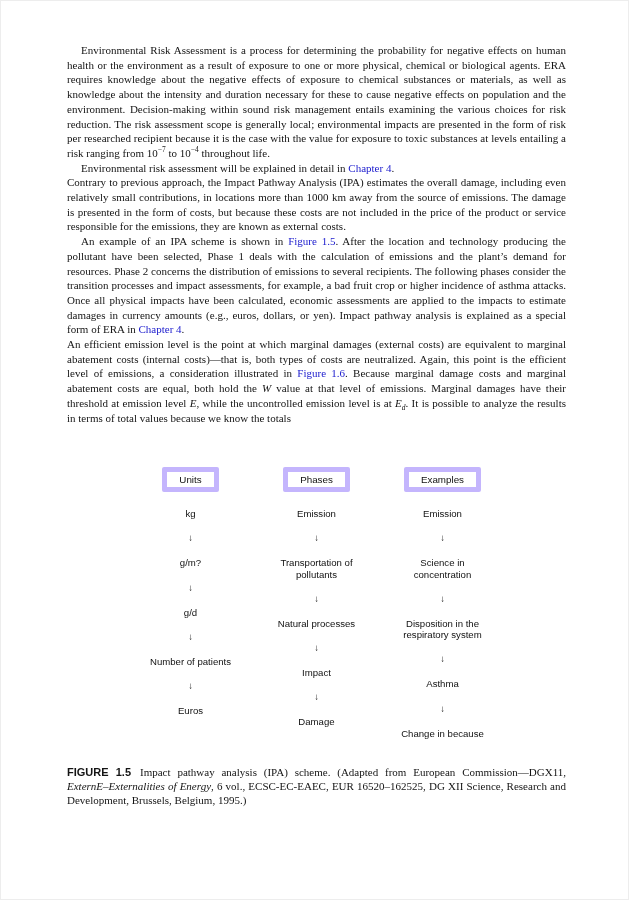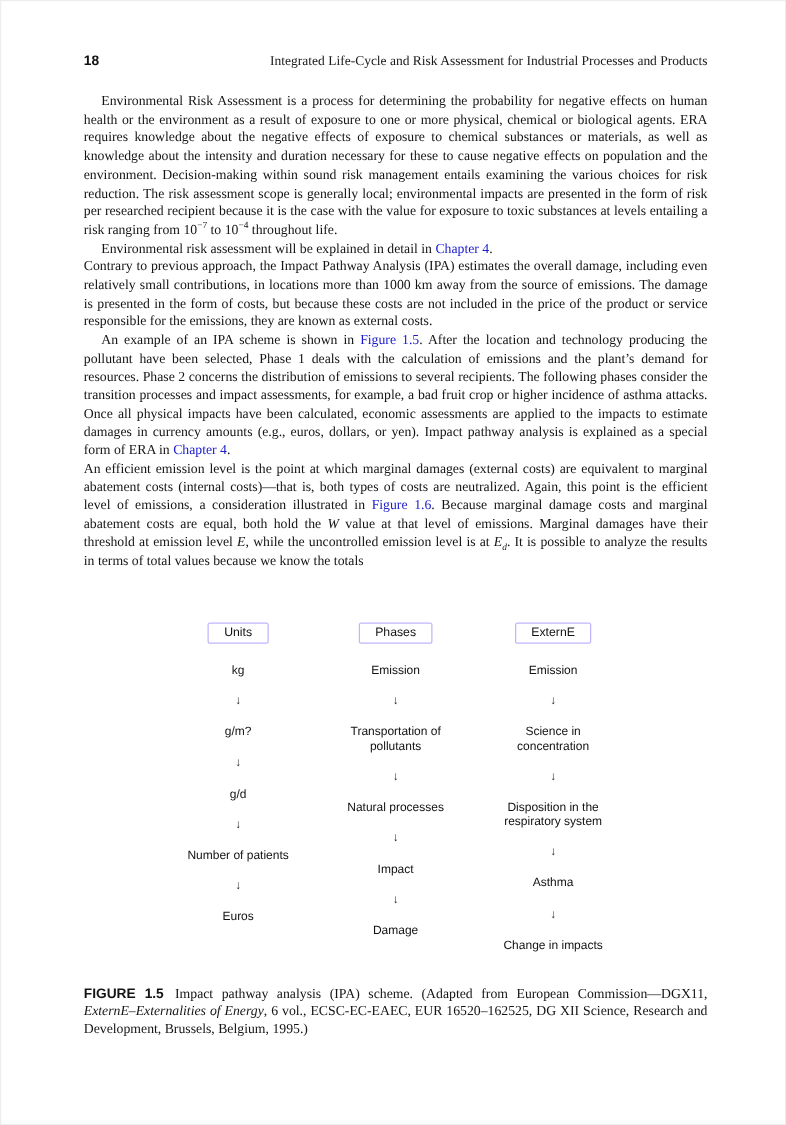--- a/index.html
+++ b/index.html
@@ -59,21 +59,21 @@
     font-family: "Liberation Sans", "DejaVu Sans", sans-serif;
   }
   .fig-col {
     width: 112px;
     display: flex;
     flex-direction: column;
     align-items: center;
     text-align: center;
   }
   .fig-head {
-    border: 1px solid #c4b5fd;
+    border: 5px solid #c4b5fd;
     border-radius: 2px;
     padding: 2px 12px;
     font-size: 9.8px;
     line-height: 11px;
     margin-bottom: 4px;
     background: #ffffff;
     color: #111111;
   }
   .fig-item {
     font-size: 9.6px;
@@ -99,24 +99,20 @@
     font-family: "Liberation Sans", "DejaVu Sans", sans-serif;
     font-weight: bold;
     margin-right: 9px;
   }
 </style>
 </head>
 <body>
 
 <div class="page">
 
-  <div class="header">
-    <span class="pagenum">18</span>
-    <span class="running">Integrated Life-Cycle and Risk Assessment for Industrial Processes and Products</span>
-  </div>
 
   <p class="body indent"><span>Environmental Risk Assessment is a process for determining the probability for negative effects on human health or the environment as a result of exposure to one or more physical, chemical or biological agents. ERA requires knowledge about the negative effects of exposure to chemical substances or materials, as well as knowledge about the intensity and duration necessary for these to cause negative effects on population and the environment. Decision-making within sound risk management entails examining the various choices for risk reduction. The risk assessment scope is generally local; environmental impacts are presented in the form of risk per researched recipient because it is the case with the value for exposure to toxic substances at levels entailing a risk ranging from 10</span><span class="sup">−7</span><span> to 10</span><span class="sup">−4</span><span> throughout life.</span></p>
   <p class="body indent"><span>Environmental risk assessment will be explained in detail in </span><span class="link" style="color: rgb(26, 26, 205);">Chapter 4</span><span>.</span></p>
 
 
   <p class="body"><span>Contrary to previous approach, the Impact Pathway Analysis (IPA) estimates the overall damage, including even relatively small contributions, in locations more than 1000 km away from the source of emissions. The damage is presented in the form of costs, but because these costs are not included in the price of the product or service responsible for the emissions, they are known as external costs.</span></p>
   <p class="body indent"><span>An example of an IPA scheme is shown in </span><span class="link" style="color: rgb(26, 26, 205);">Figure 1.5</span><span>. After the location and technology producing the pollutant have been selected, Phase 1 deals with the calculation of emissions and the plant’s demand for resources. Phase 2 concerns the distribution of emissions to several recipients. The following phases consider the transition processes and impact assessments, for example, a bad fruit crop or higher incidence of asthma attacks. Once all physical impacts have been calculated, economic assessments are applied to the impacts to estimate damages in currency amounts (e.g., euros, dollars, or yen). Impact pathway analysis is explained as a special form of ERA in </span><span class="link" style="color: rgb(26, 26, 205);">Chapter 4</span><span>.</span></p>
 
 
   <p class="body"><span>An efficient emission level is the point at which marginal damages (external costs) are equivalent to marginal abatement costs (internal costs)—that is, both types of costs are neutralized. Again, this point is the efficient level of emissions, a consideration illustrated in </span><span class="link" style="color: rgb(26, 26, 205);">Figure 1.6</span><span>. Because marginal damage costs and marginal abatement costs are equal, both hold the </span><span class="italic">W</span><span> value at that level of emissions. Marginal damages have their threshold at emission level </span><span class="italic">E</span><span>, while the uncontrolled emission level is at </span><span class="italic">E</span><span class="sub italic">d</span><span>. It is possible to analyze the results in terms of total values because we know the totals</span></p>
@@ -141,28 +137,28 @@
           <div class="fig-arrow">↓</div>
           <div class="fig-item">Transportation of pollutants</div>
           <div class="fig-arrow">↓</div>
           <div class="fig-item">Natural processes</div>
           <div class="fig-arrow">↓</div>
           <div class="fig-item">Impact</div>
           <div class="fig-arrow">↓</div>
           <div class="fig-item">Damage</div>
         </div>
         <div class="fig-col">
-          <div class="fig-head">ExternE</div>
+          <div class="fig-head">Examples</div>
           <div class="fig-item">Emission</div>
           <div class="fig-arrow">↓</div>
           <div class="fig-item">Science in concentration</div>
           <div class="fig-arrow">↓</div>
           <div class="fig-item">Disposition in the respiratory system</div>
           <div class="fig-arrow">↓</div>
           <div class="fig-item">Asthma</div>
           <div class="fig-arrow">↓</div>
-          <div class="fig-item">Change in impacts</div>
+          <div class="fig-item">Change in because</div>
         </div>
       </div>
     <p class="caption"><span class="cap-label">FIGURE 1.5</span><span>Impact pathway analysis (IPA) scheme. (Adapted from European Commission—DGX11, </span><span class="italic">ExternE–Externalities of Energy</span><span>, 6 vol., ECSC-EC-EAEC, EUR 16520–162525, DG XII Science, Research and Development, Brussels, Belgium, 1995.)</span></p>
   </div>
 
 </div>
 
 </body></html>

